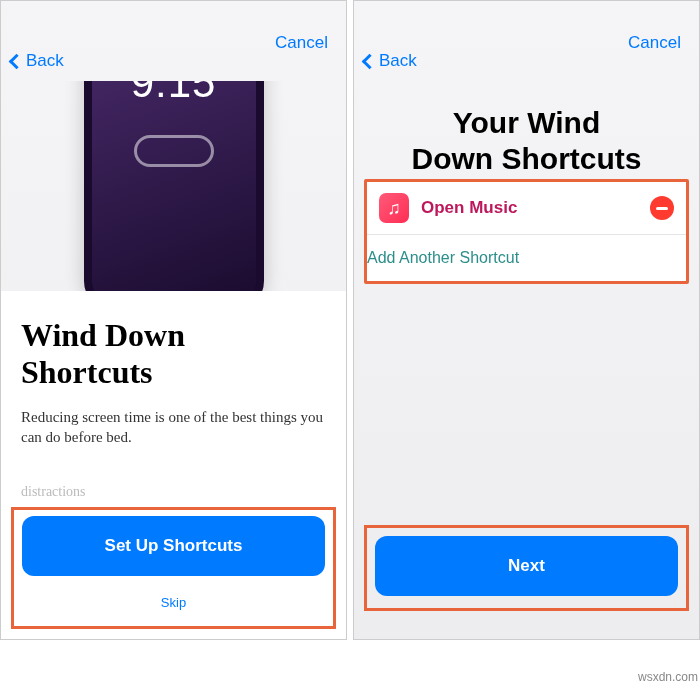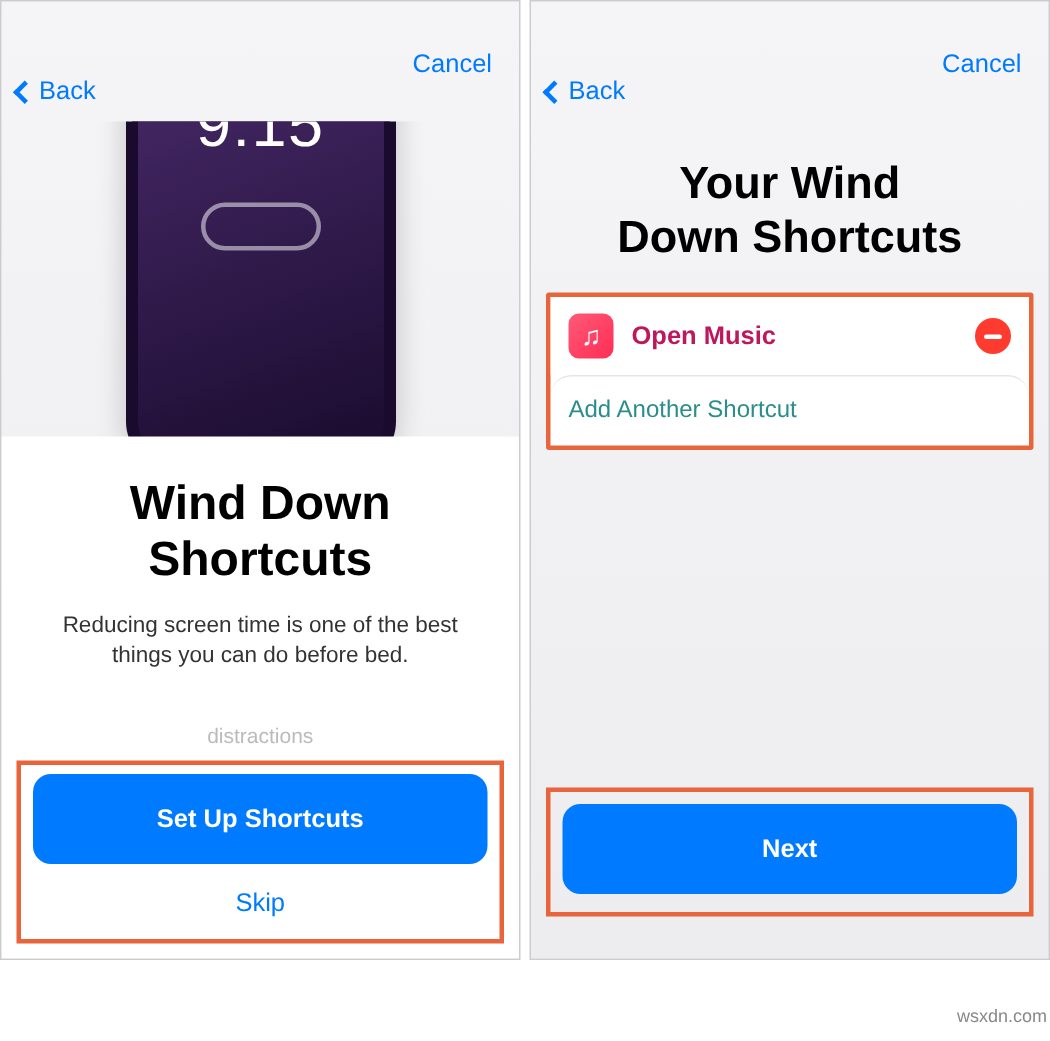--- a/index.html
+++ b/index.html
@@ -106,21 +106,21 @@
       border-radius: 18px;
     }
     .white-sheet {
       position: absolute;
       left: 0;
       right: 0;
       bottom: 0;
       top: 290px;
       background: #fff;
       padding: 26px 20px 0 20px;
-      text-align: center;
+      font-family: Liberation Serif, serif;
     }
     .title {
       font-size: 32px;
       font-weight: 700;
       color: #000;
       line-height: 1.15;
       margin-bottom: 16px;
     }
     .desc {
       font-size: 15px;
@@ -144,35 +144,35 @@
       font-weight: 600;
       height: 60px;
       display: flex;
       align-items: center;
       justify-content: center;
       cursor: pointer;
       margin-bottom: 4px;
     }
     .secondary-btn {
       color: #007aff;
-      font-size: 17px;
+      font-size: 13px;
       height: 44px;
       display: flex;
       align-items: center;
       justify-content: center;
       cursor: pointer;
     }
     
     .right-title {
       font-size: 30px;
       font-weight: 700;
       color: #000;
       text-align: center;
       line-height: 1.2;
-      padding: 24px 20px 18px 20px;
+      padding: 24px 20px 2px 20px;
     }
     .shortcut-box {
       margin: 0 10px;
       border: 3px solid #e8653b;
       background: #fff;
       border-radius: 2px;
       overflow: hidden;
     }
     .shortcut-row {
       display: flex;
@@ -210,26 +210,25 @@
       justify-content: center;
       cursor: pointer;
     }
     .remove-dash {
       width: 12px;
       height: 3px;
       background: #fff;
       border-radius: 2px;
     }
     .add-row {
-      padding: 14px 12px;
+      padding: 14px 0;
       color: #2b8e8a;
       font-size: 16px;
       border-top: 1px solid #e5e5e7;
       cursor: pointer;
-      border-radius: 14px;
     }
     .right-button-group {
       position: absolute;
       left: 10px;
       right: 10px;
       bottom: 28px;
       border: 3px solid #e8653b;
       padding: 8px;
     }
     .watermark {

